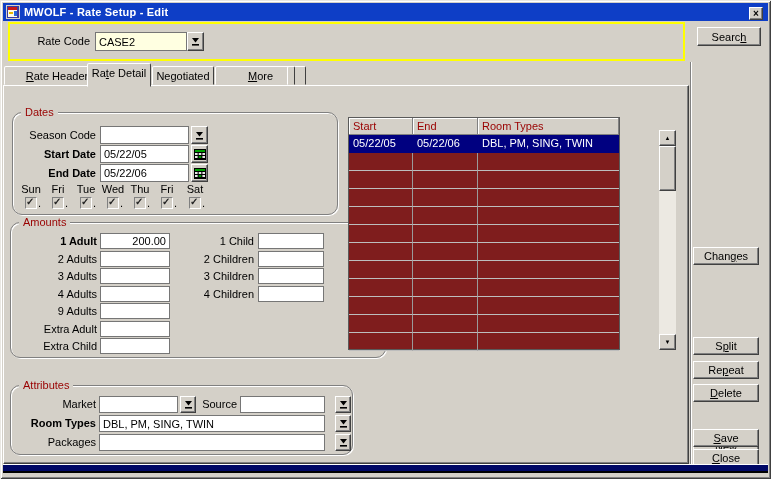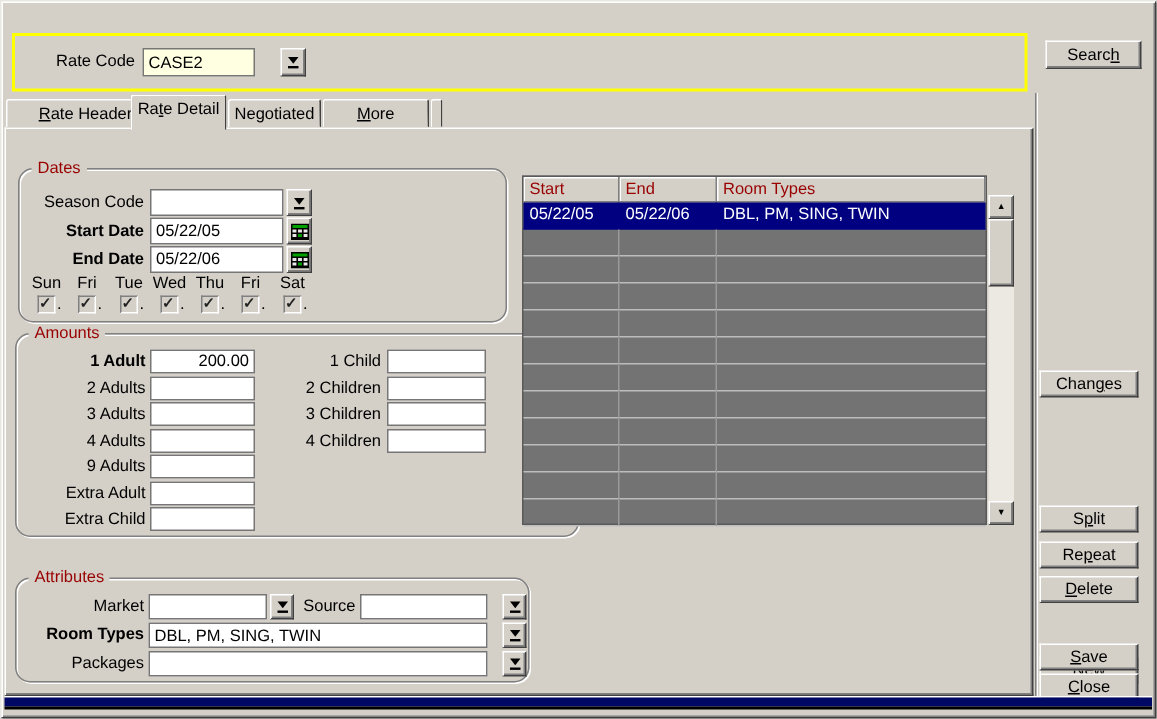--- a/index.html
+++ b/index.html
@@ -23,21 +23,21 @@
     box-shadow: inset -1px -1px 0 #808080; cursor:default;
     display:flex; align-items:center; justify-content:center;
     font-family:"Liberation Sans",sans-serif; font-size:11px; color:#000;}
   .closebtn{position:absolute; right:5px; top:4px; width:14px; height:13px; font-size:10px; font-weight:bold; line-height:1;}
   
   .search-area{position:absolute; left:8px; top:22px; width:677px; height:39px;
     border:2px solid var(--accent-border);}
   .search-area .lbl{position:absolute; left:0; top:11px; width:80px; text-align:right;}
   .field{border:1px solid var(--field-border); background:#fff; height:19px;
     font-family:"Liberation Sans",sans-serif; font-size:11px; padding:0 3px;}
-  .ratecode{position:absolute; left:85px; top:8px; width:75px; background:var(--rate-code-bg);}
+  .ratecode{position:absolute; left:85px; top:8px; width:92px; background:var(--rate-code-bg);}
   .lovbtn{position:absolute; width:17px; height:19px;}
   .lovicon{display:block;}
   .searchbtn{position:absolute; left:697px; top:27px; width:64px; height:19px;}
   
   .tab{position:absolute; top:66px; height:19px; background:var(--window-bg);
     border:1px solid; border-color:#fff #404040 transparent #fff;
     border-radius:2px 2px 0 0; display:flex; align-items:center; justify-content:center; z-index:2;}
   .tab.active{top:63px; height:24px; z-index:4; padding-bottom:4px;}
   .tablabel{white-space:pre;}
   .mn{text-decoration:underline;}
@@ -56,22 +56,22 @@
   .amt{text-align:right;}
   .iconbtn{position:absolute;}
   
   .daycol{position:absolute; top:70px; width:28px; text-align:center;}
   .daychk{width:12px; height:12px; margin:2px auto 0 4px; background:var(--window-bg);
     border:1px solid; border-color:#808080 #fff #fff #808080; position:relative; display:inline-block; vertical-align:middle;}
   .daychk .chk-glyph{position:absolute; left:0px; top:-2px; font-size:10px; font-weight:bold; color:#222;}
   .daychk:not(.on) .chk-glyph{display:none;}
   .daydot{display:inline-block; vertical-align:bottom; margin-left:1px;}
   
-  .rtable{position:absolute; left:348px; top:117px; width:310px; height:233px; z-index:3;
-    background:#737373; border:1px solid #5a5a5a;}
+  .rtable{position:absolute; left:348px; top:117px; width:272px; height:233px; z-index:3;
+    background:#7f1d1d; border:1px solid #5a5a5a;}
   .rheader{display:flex; height:17px; background:var(--window-bg); border-bottom:1px solid #808080;}
   .hc{color:var(--group-title); line-height:16px; padding-left:4px;
     border-right:1px solid #808080; box-shadow: inset 1px 1px 0 #fff;}
   .hc0{width:64px;} .hc1{width:65px;} .hc2{flex:1;}
   .trow{display:flex; height:18px;}
   .tc{border-right:1px solid #9a9a9a; border-bottom:1px solid #bdbdbd; padding-left:4px;
     line-height:17px; white-space:nowrap; overflow:hidden;}
   .tc0{width:64px;} .tc1{width:65px;} .tc2{flex:1; border-right:none;}
   .trow.sel{background:var(--selection-bg); color:var(--selection-fg);}
   .trow.sel .tc{border-color:var(--selection-bg);}
@@ -88,20 +88,34 @@
   
   .strip-hl{position:absolute; left:3px; right:3px; top:464px; height:1px; background:#fff;}
   .strip-navy{position:absolute; left:3px; right:3px; top:465px; height:6px; background:#000866;}
   .strip-black{position:absolute; left:3px; right:3px; top:471px; height:2px; background:#000;}
 </style>
 </head>
 <body>
 
 <div class="screen">
 
+  <div class="titlebar">
+    <svg width="14" height="14">
+      <rect x="0" y="0" width="14" height="14" fill="#d4d0c8"></rect>
+      <rect x="1" y="1" width="12" height="12" fill="#3a3aa0"></rect>
+      <rect x="2" y="2" width="9" height="10" fill="#fffbe8"></rect>
+      <rect x="2" y="2" width="9" height="3" fill="#c81818"></rect>
+      <rect x="3" y="7" width="4" height="2" fill="#e8b800"></rect>
+      <rect x="8" y="6" width="3" height="5" fill="#2868d8"></rect>
+    </svg>
+    <span class="title">MWOLF - Rate Setup - Edit</span>
+    <button class="btn3d closebtn">
+      <span>×</span>
+    </button>
+  </div>
 
   <div class="search-area">
     <span class="lbl">Rate Code</span>
     <input class="field ratecode" value="CASE2" style="">
     <button class="btn3d lovbtn" style="left:177px; top:8px;">
       <svg class="lovicon" width="9" height="9">
         <path d="M1 1 h7 l-3.5 4.5 z" fill="#000"></path>
           <rect x="1" y="7" width="7" height="1.6" fill="#000"></rect>
       </svg>
     </button>
@@ -113,21 +127,21 @@
 
   <div class="tab" style="left:4px; width:106px;">
     <span class="tablabel"><span></span><span class="mn">R</span><span>ate Header</span></span>
   </div>
   <div class="tab active" style="left:87px; width:64px;">
     <span class="tablabel"><span>Ra</span><span class="mn">t</span><span>e Detail</span></span>
   </div>
   <div class="tab" style="left:152px; width:62px;">
     <span class="tablabel"><span></span><span class="mn"></span><span>Negotiated</span></span>
   </div>
-  <div class="tab" style="left:215px; width:71px;">
+  <div class="tab" style="left:215px; width:91px;">
     <span class="tablabel"><span></span><span class="mn">M</span><span>ore</span></span>
   </div>
   <div class="tab" style="left:287px; width:8px;"></div>
 
   <div class="panel"></div>
 
   <div class="grp" style="left:12px; top:112px; width:326px; height:103px;">
     <span class="grp-title">Dates</span>
     <span class="rowlbl" style="left:0; top:13px; width:83px;">Season Code</span>
     <input class="field fld" style="left: 87px; top: 13px; width: 89px; height: 18px;" value="">

